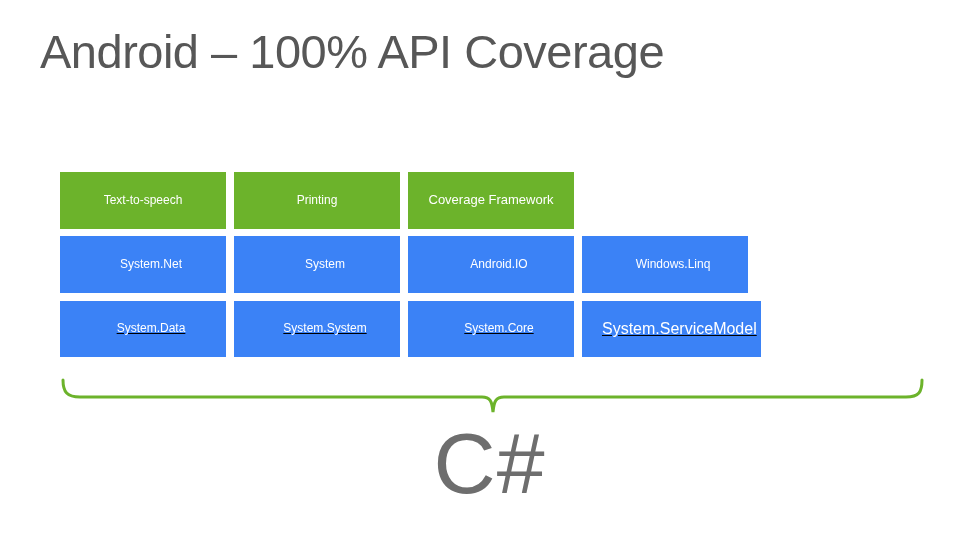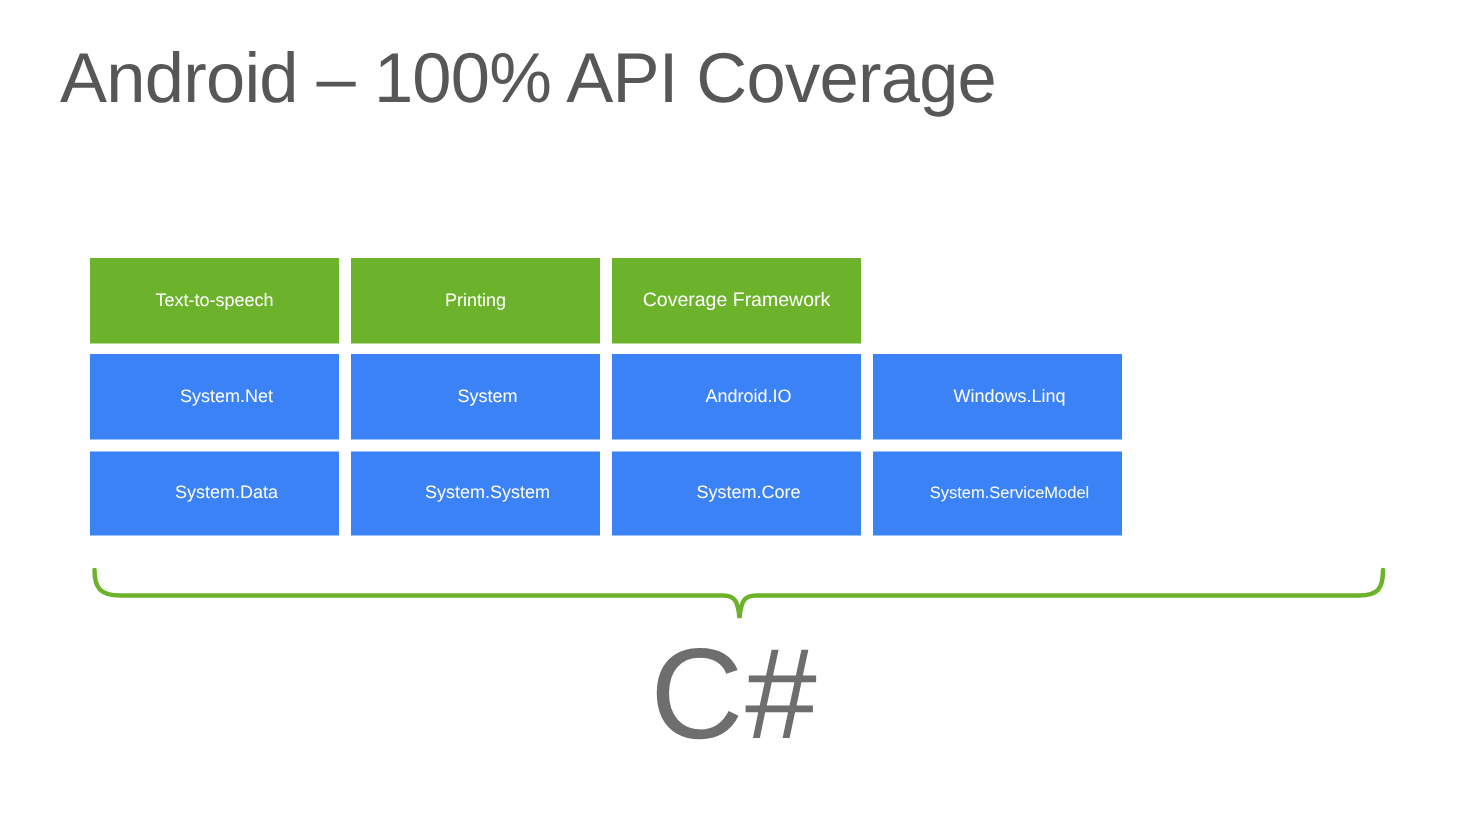--- a/index.html
+++ b/index.html
@@ -44,21 +44,21 @@
     left: 60px;
     top: 172px;
     width: 862px;
   }
   .api-row {
     display: flex;
     width: 100%;
   }
   .api-row.row-0 { height: 57px; margin-bottom: 7px; }
   .api-row.row-1 { height: 57px; margin-bottom: 8px; }
-  .api-row.row-2 { height: 56px; margin-bottom: 0; }
+  .api-row.row-2 { height: 56px; margin-bottom: 0; text-decoration: underline; }
 
   .api-cell {
     flex: 0 0 166px;
     margin-right: 8px;
     display: flex;
     align-items: center;
     justify-content: center;
     text-align: center;
     color: #ffffff;
     font-size: 12px;
@@ -66,21 +66,21 @@
     line-height: 1.1;
     padding: 0 4px;
     box-sizing: border-box;
   }
   .api-cell:last-child { margin-right: 0; }
 
   .api-cell.green { background: #6CB32B; }
   .api-cell.gray  { background: #3b82f6; padding-left: 20px; }
 
   .api-cell.fs-small  { font-size: 13px; }
-  .api-cell.fs-xsmall { font-size: 11px; }
+  .api-cell.fs-xsmall { font-size: 16px; }
 
   
   #brace-wrap {
     position: absolute;
     left: 56px;
     top: 372px;
     width: 872px;
     height: 48px;
   }
   #brace-wrap svg { display: block; }

